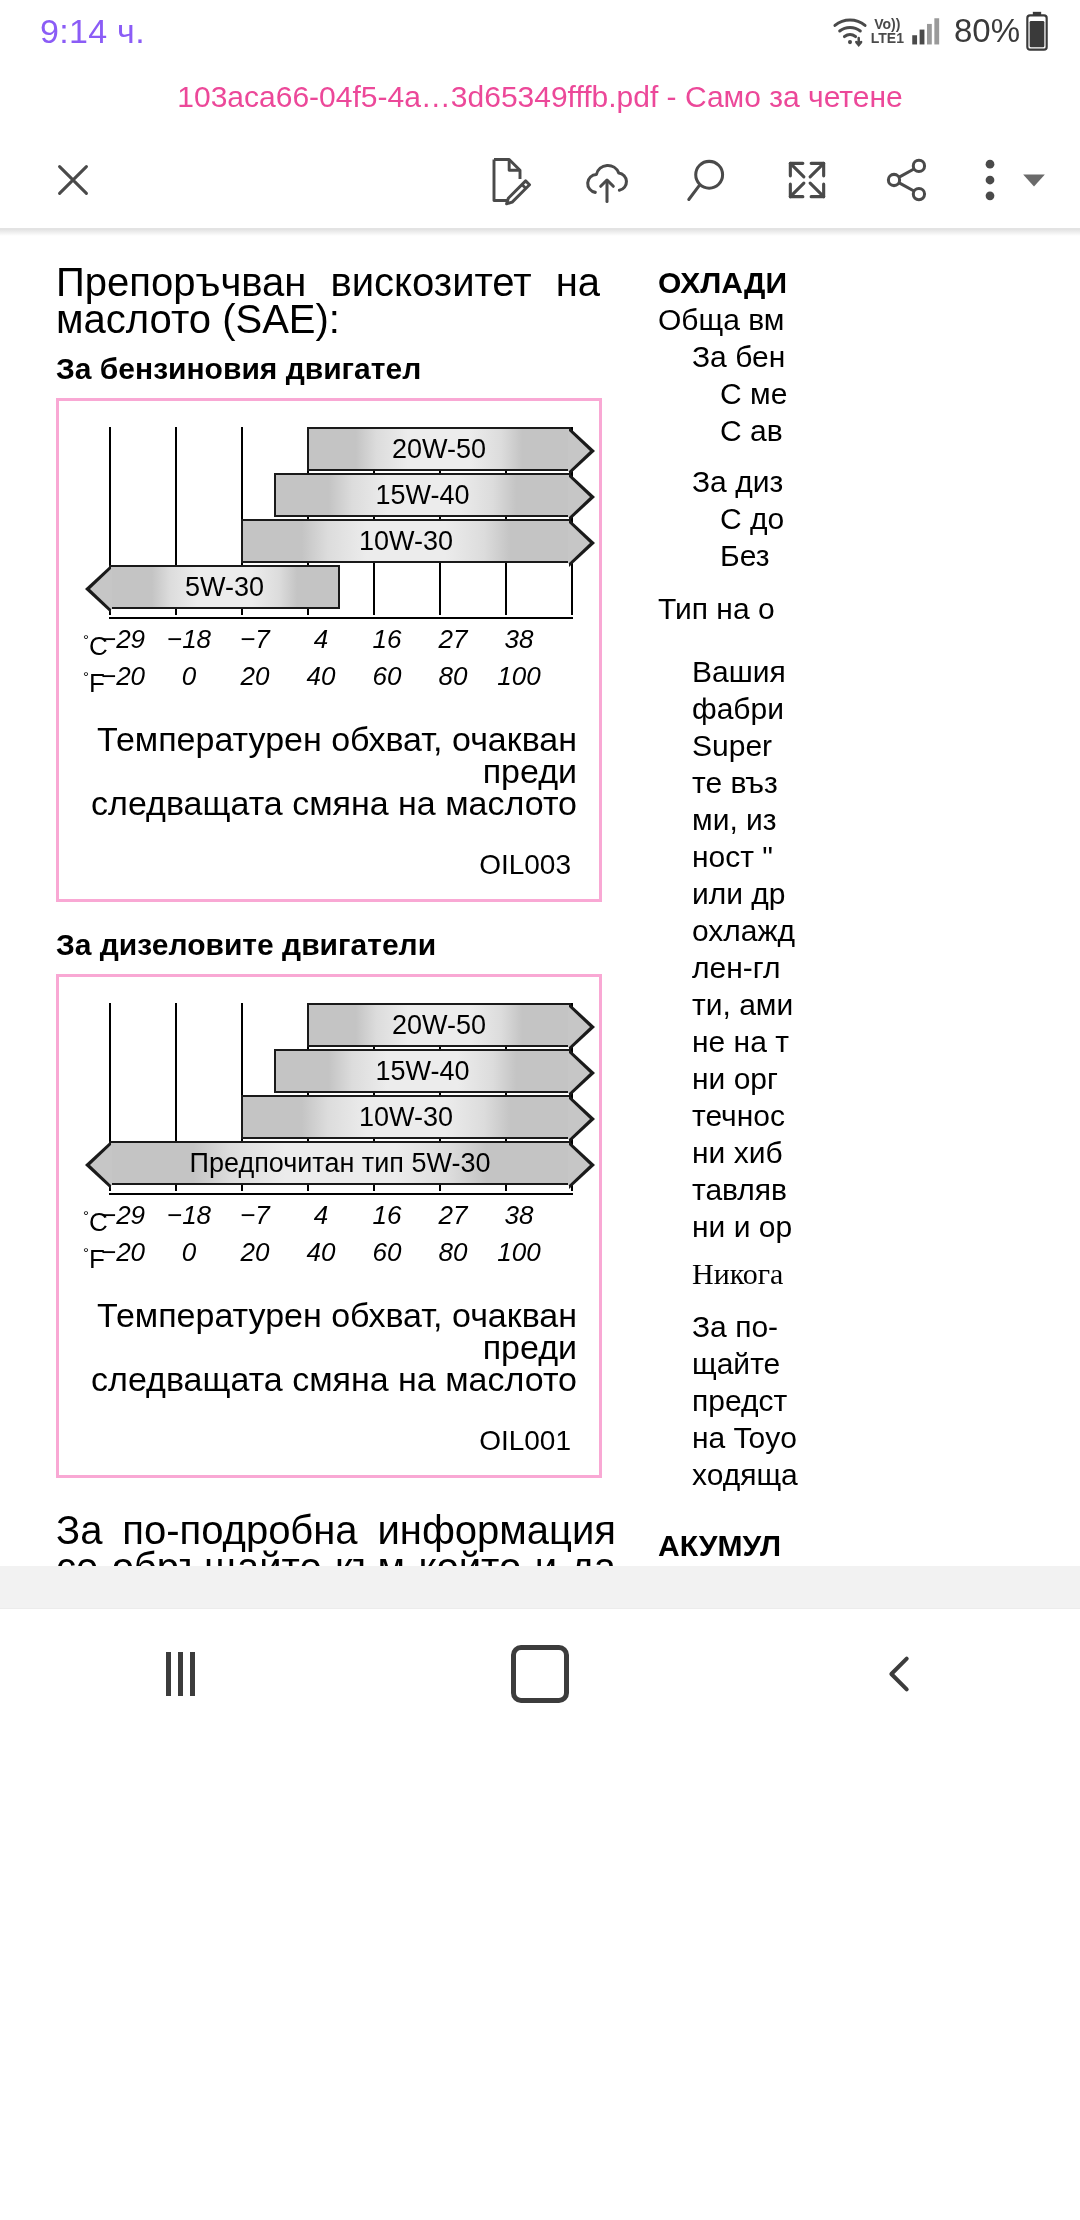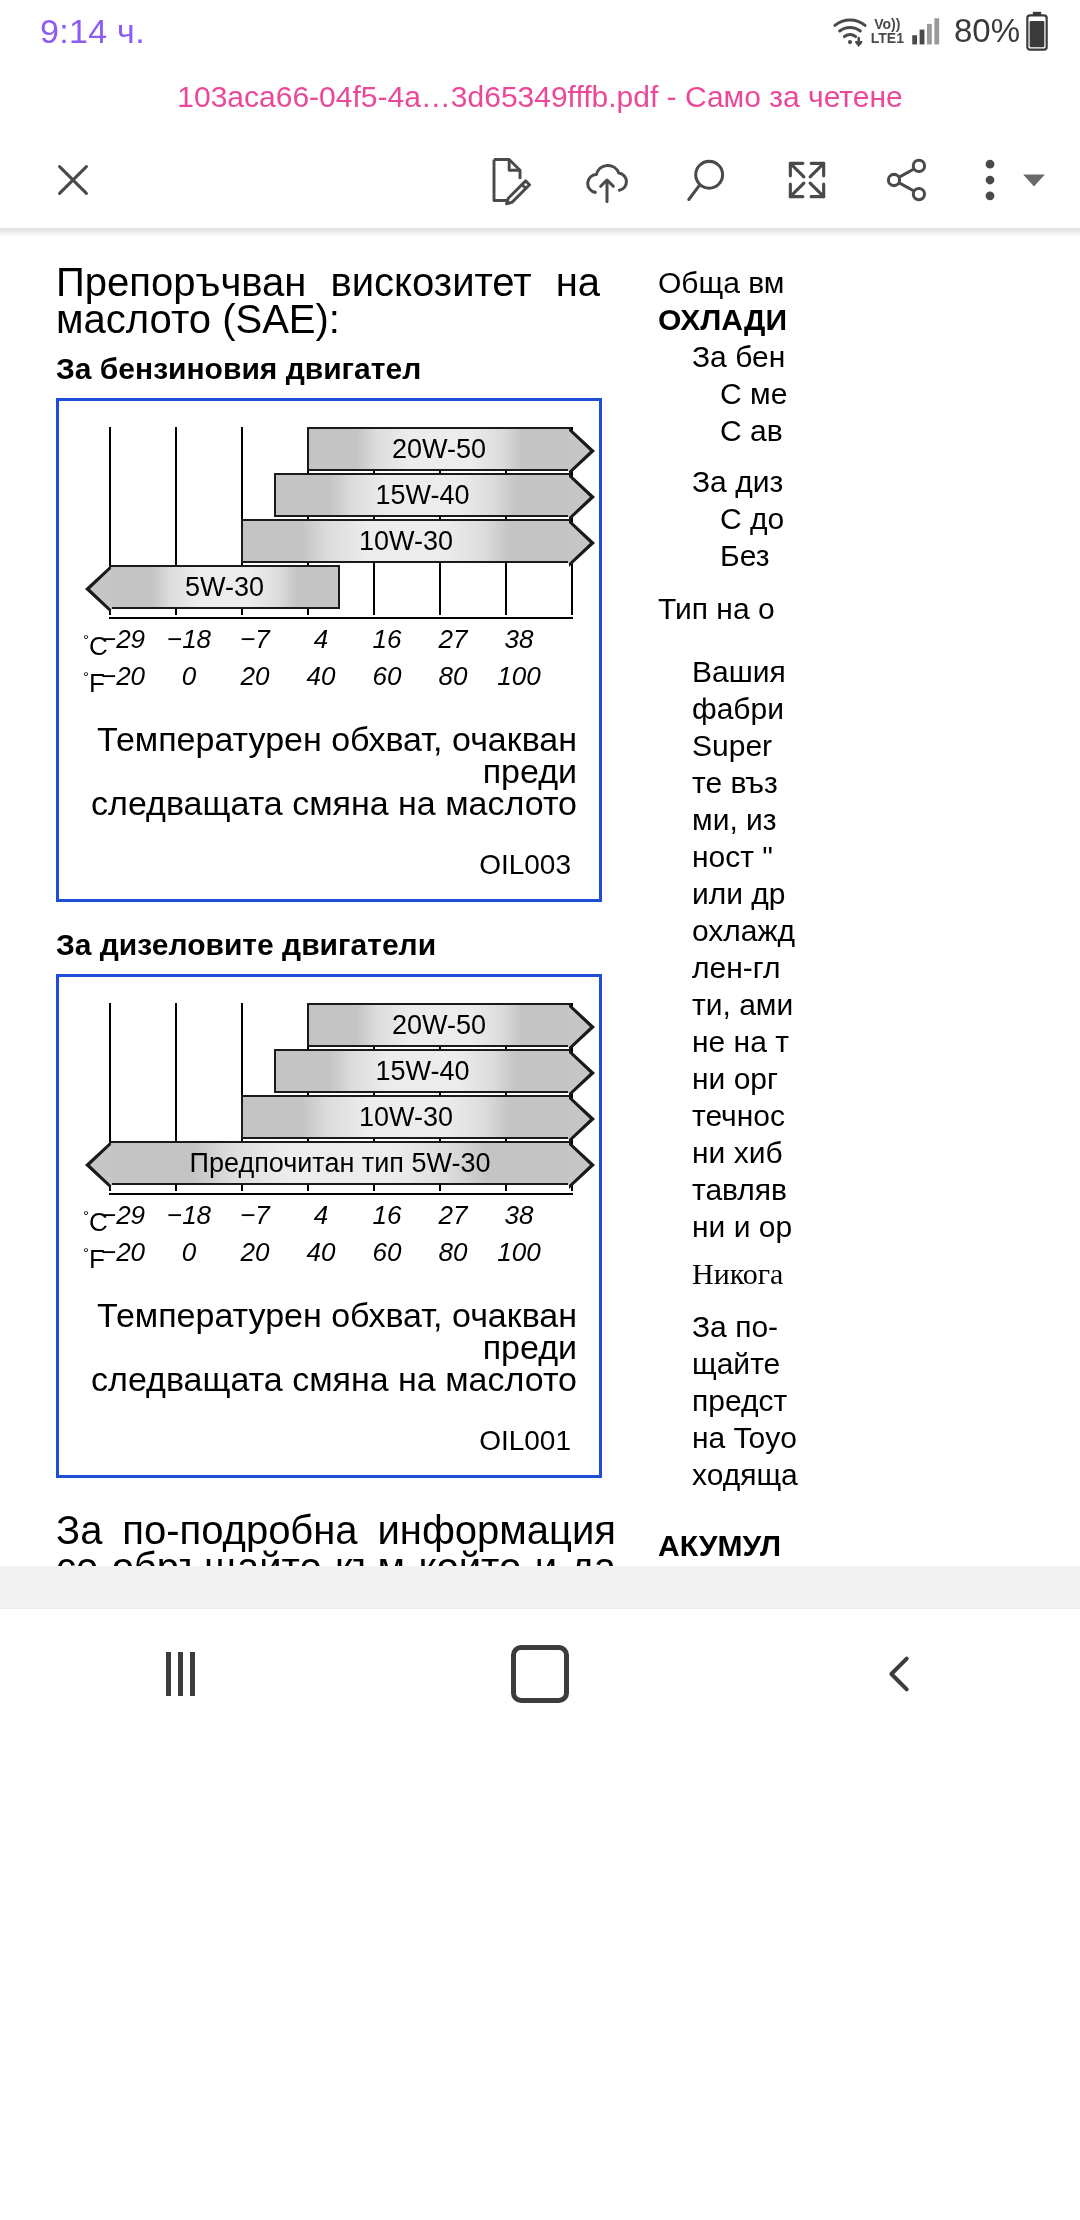--- a/index.html
+++ b/index.html
@@ -146,21 +146,21 @@
     font-size: 30px;
     line-height: 37px;
     white-space: nowrap;
   }
   .r-line.bold { font-weight: bold; }
   .r-indent1 { padding-left: 34px; }
   .r-indent2 { padding-left: 62px; }
 
   
   .chart-box {
-    border: 3px solid #1d4ed8;
+    border: 3px solid #f9a8d4;
     background: #fff;
     box-sizing: border-box;
     width: 546px;
     position: relative;
   }
   .chart-inner {
     padding: 26px 22px 18px 22px;
   }
   .grid-wrap {
     position: relative;
@@ -647,22 +647,22 @@
           </div>
           <div class="chart-code">OIL001</div>
         </div>
       </div>
 
       <p class="p-just" style="margin-top:34px; width:560px;">За по-подробна информация се обръщайте към който и да било упълномощен представител или ремонтен специалист на Toyota, или към друг специалист с подходяща квалификация и оборудване.</p>
 
     </div>
 
     <div class="col-right">
+      <div class="r-line bold">ОХЛАДИ</div>
       <div class="r-line">Обща вм</div>
-      <div class="r-line bold">ОХЛАДИ</div>
       <div class="r-line r-indent1">За бен</div>
       <div class="r-line r-indent2">С ме</div>
       <div class="r-line r-indent2">С ав</div>
       <div class="r-line r-indent1" style="margin-top:14px;">За диз</div>
       <div class="r-line r-indent2">С до</div>
       <div class="r-line r-indent2">Без </div>
       <div class="r-line" style="margin-top:16px;">Тип на о</div>
       <div class="r-line r-indent1" style="margin-top:26px;">Вашия</div>
       <div class="r-line r-indent1">фабри</div>
       <div class="r-line r-indent1">Super </div>

